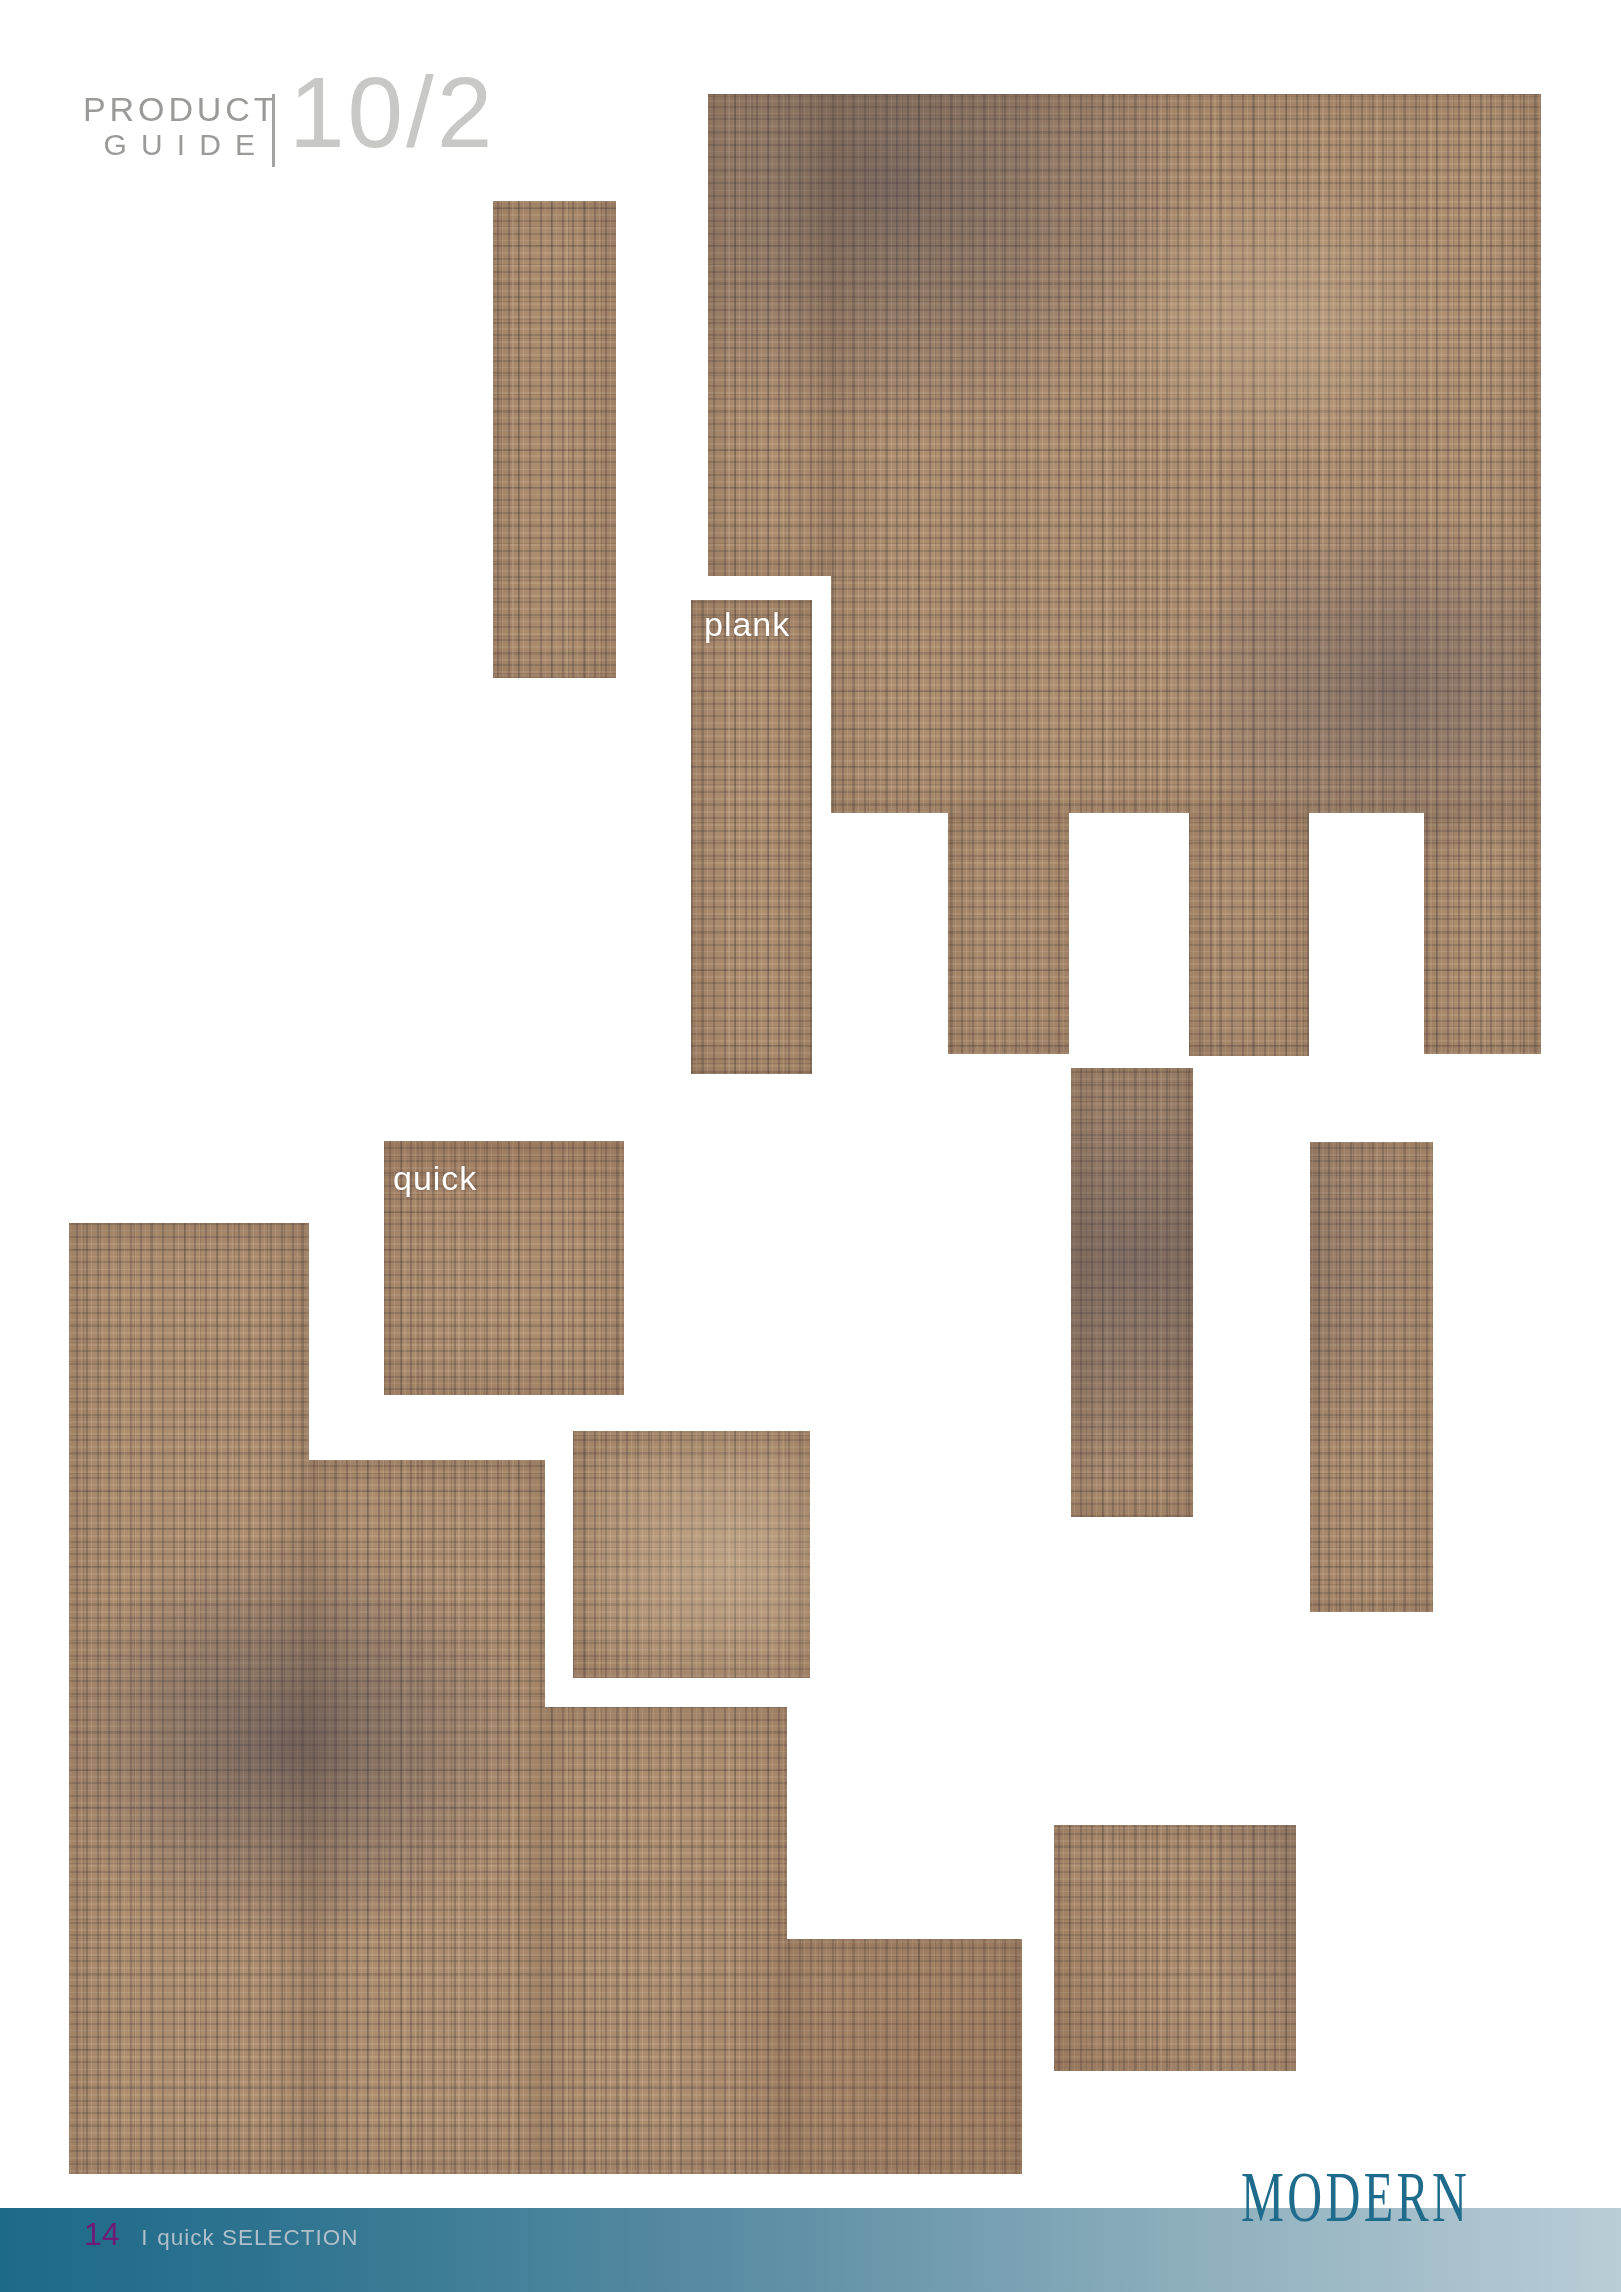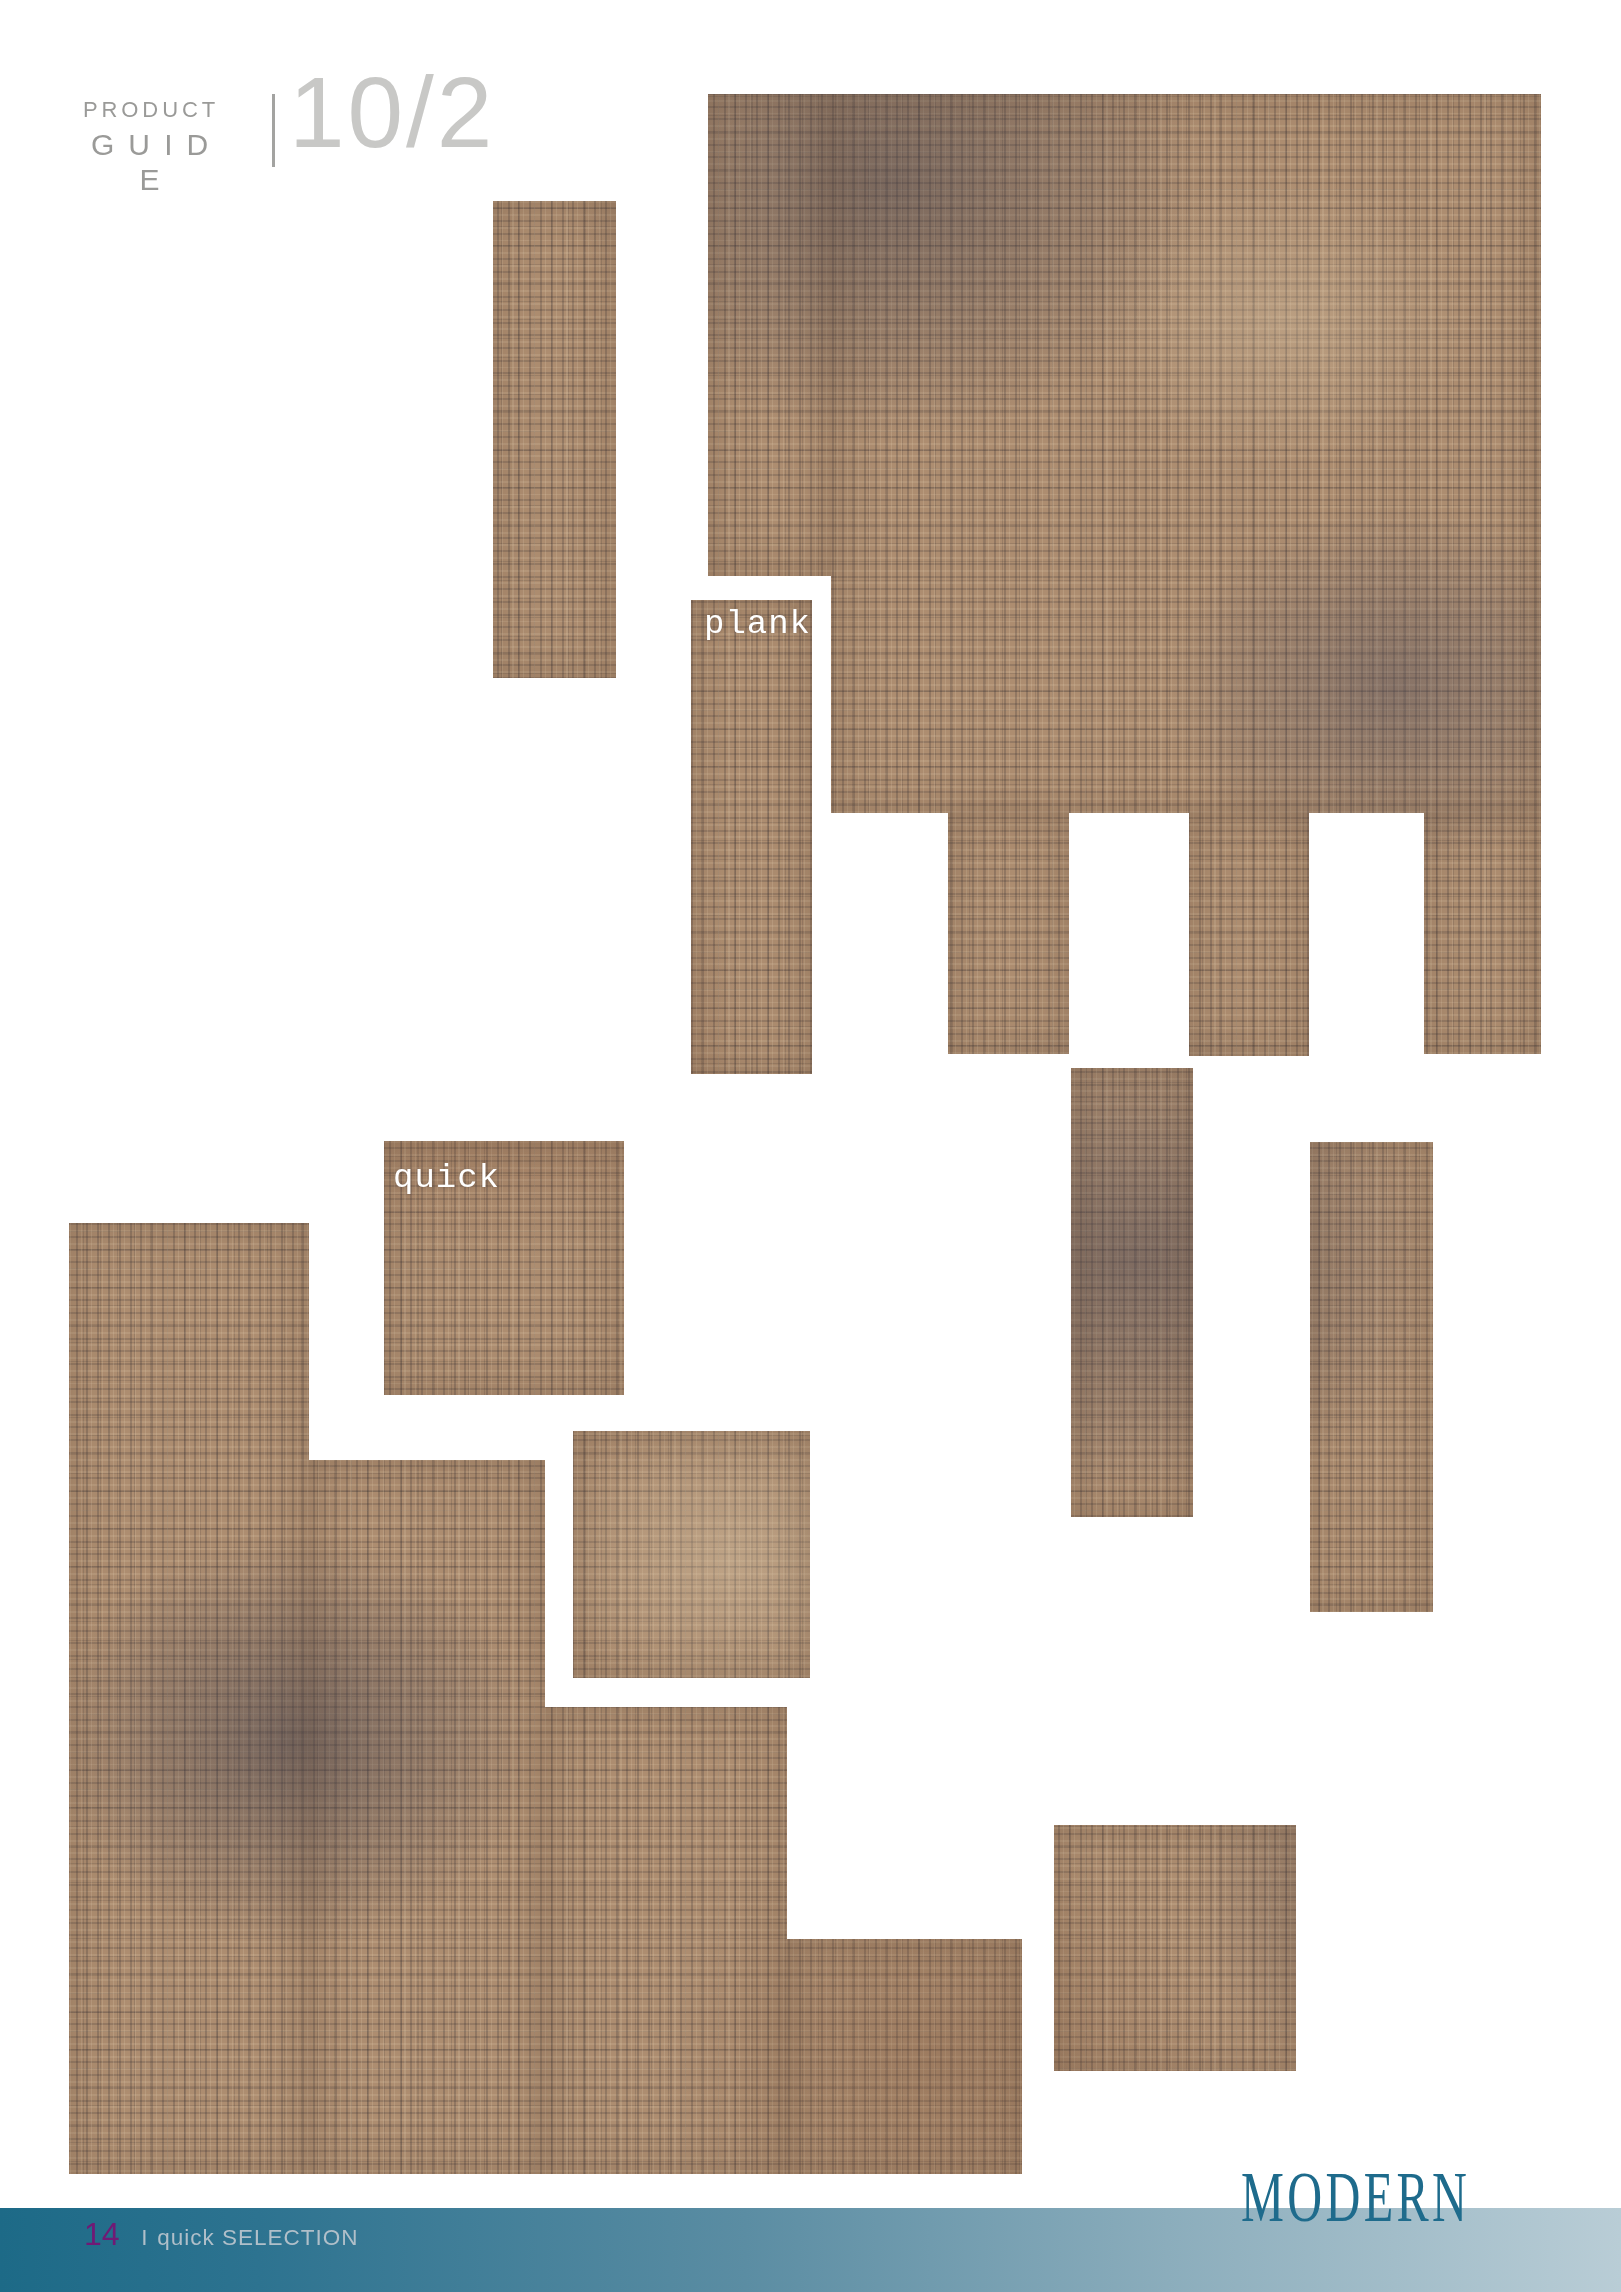--- a/index.html
+++ b/index.html
@@ -5,21 +5,21 @@
   html,body{margin:0;padding:0;}
   body{
     width:1621px;height:2293px;position:relative;background:#ffffff;
     font-family:"Liberation Sans", sans-serif;overflow:hidden;
   }
   .page{position:absolute;inset:0;}
 
   
   .header{position:absolute;left:83px;top:65px;height:108px;}
   .kicker{position:absolute;left:0;top:27.4px;color:#9a9a98;}
-  .kicker-line1{font-size:22px;letter-spacing:3.9px;line-height:35px;}
+  .kicker-line1{font-size:34px;letter-spacing:3.9px;line-height:35px;}
   .kicker-line2{font-size:30px;letter-spacing:2.9px;line-height:35px;text-align:center;}
   .header-divider{position:absolute;left:189px;top:29px;width:2.9px;height:73px;background:#a3a3a1;}
   .issue{position:absolute;left:206px;top:-3.9px;font-size:100px;line-height:102px;
          color:#c8c8c6;letter-spacing:2.9px;font-weight:400;}
 
   
   .carpet{
     position:absolute;
     background-color:#ad8d70;
     background-image:
@@ -58,21 +58,21 @@
   .tile-e         {left:384px; top:1141px; width:240px; height:254px;}
   .tile-f         {left:573px; top:1431px; width:237px; height:247px;}
   .tile-g         {left:1054px;top:1825px; width:242px; height:246px;}
   .stair-1        {left:69px;  top:1223px; width:240px; height:951px;}
   .stair-2        {left:309px; top:1460px; width:236px; height:714px;}
   .stair-3        {left:545px; top:1707px; width:242px; height:467px;}
   .stair-4        {left:787px; top:1939px; width:235px; height:235px;}
 
   .swatch-label{
     position:absolute;color:#ffffff;font-size:34px;line-height:37px;
-    letter-spacing:1px;text-shadow:0 0 3.9px rgba(60,50,45,0.35);font-family:Liberation Mono, monospace;
+    letter-spacing:1px;text-shadow:0 0 3.9px rgba(60,50,45,0.35);
   }
   .label-plank{left:704px;top:606px;}
   .label-tile {left:393px;top:1160px;}
 
   
   .footer-bar{
     position:absolute;left:0;top:2208px;width:1621px;height:84px;
     background:linear-gradient(to right,#1d6a87 0%,#2d7390 16%,#5b8da3 46%,#8badbc 72%,#b9cdd6 100%);
   }
   .footer-left{position:absolute;left:84px;top:2216px;white-space:nowrap;}

